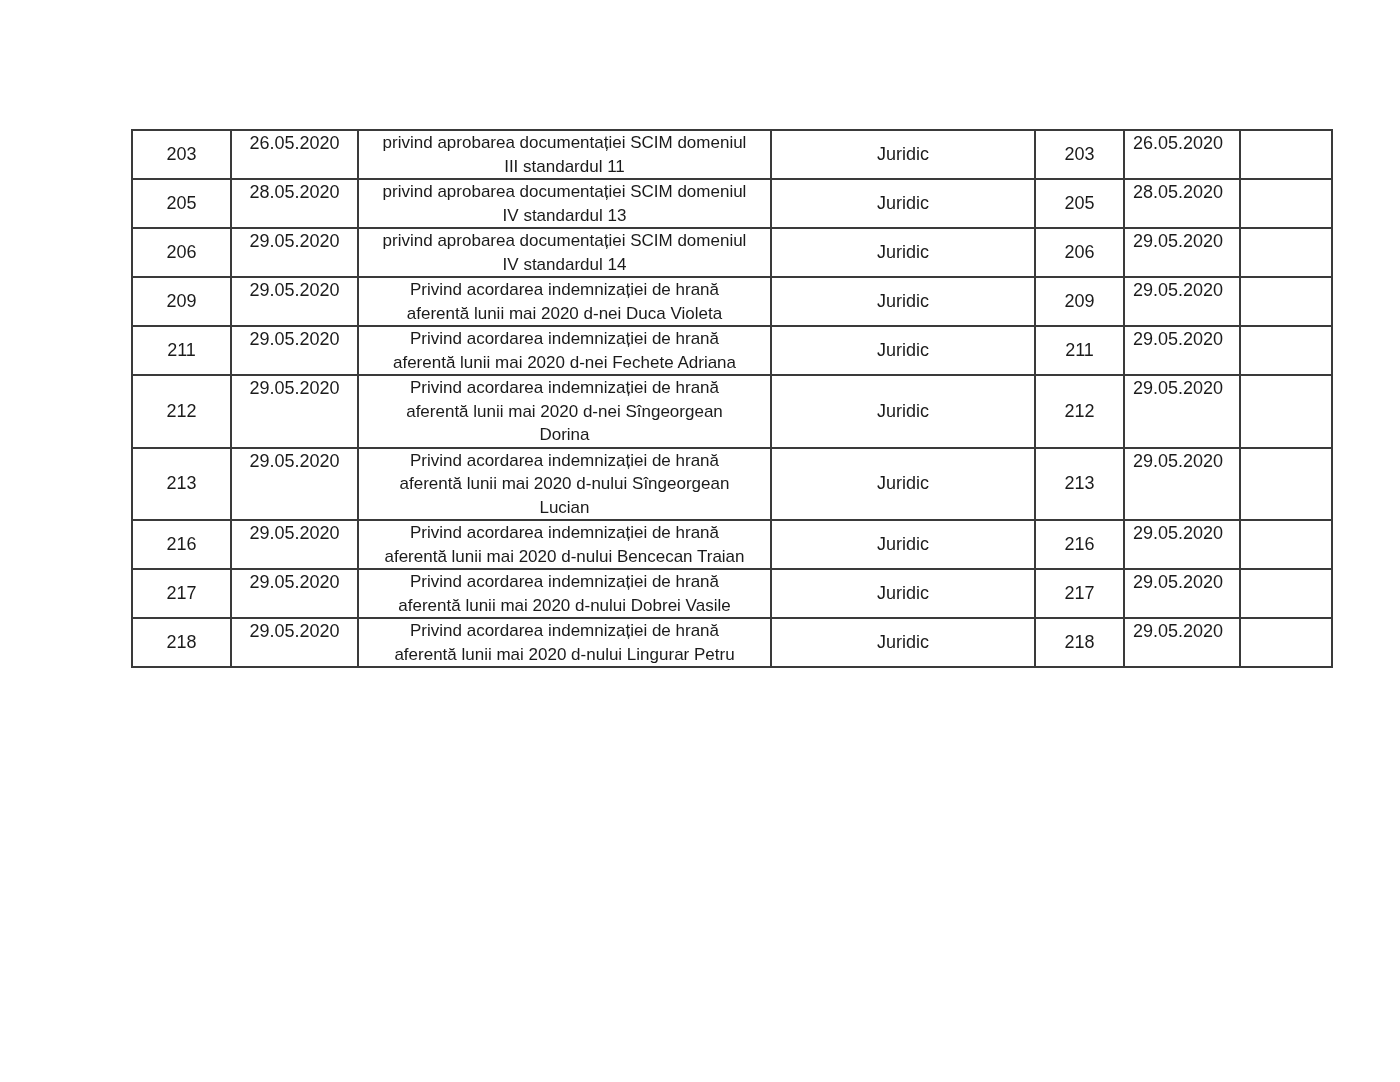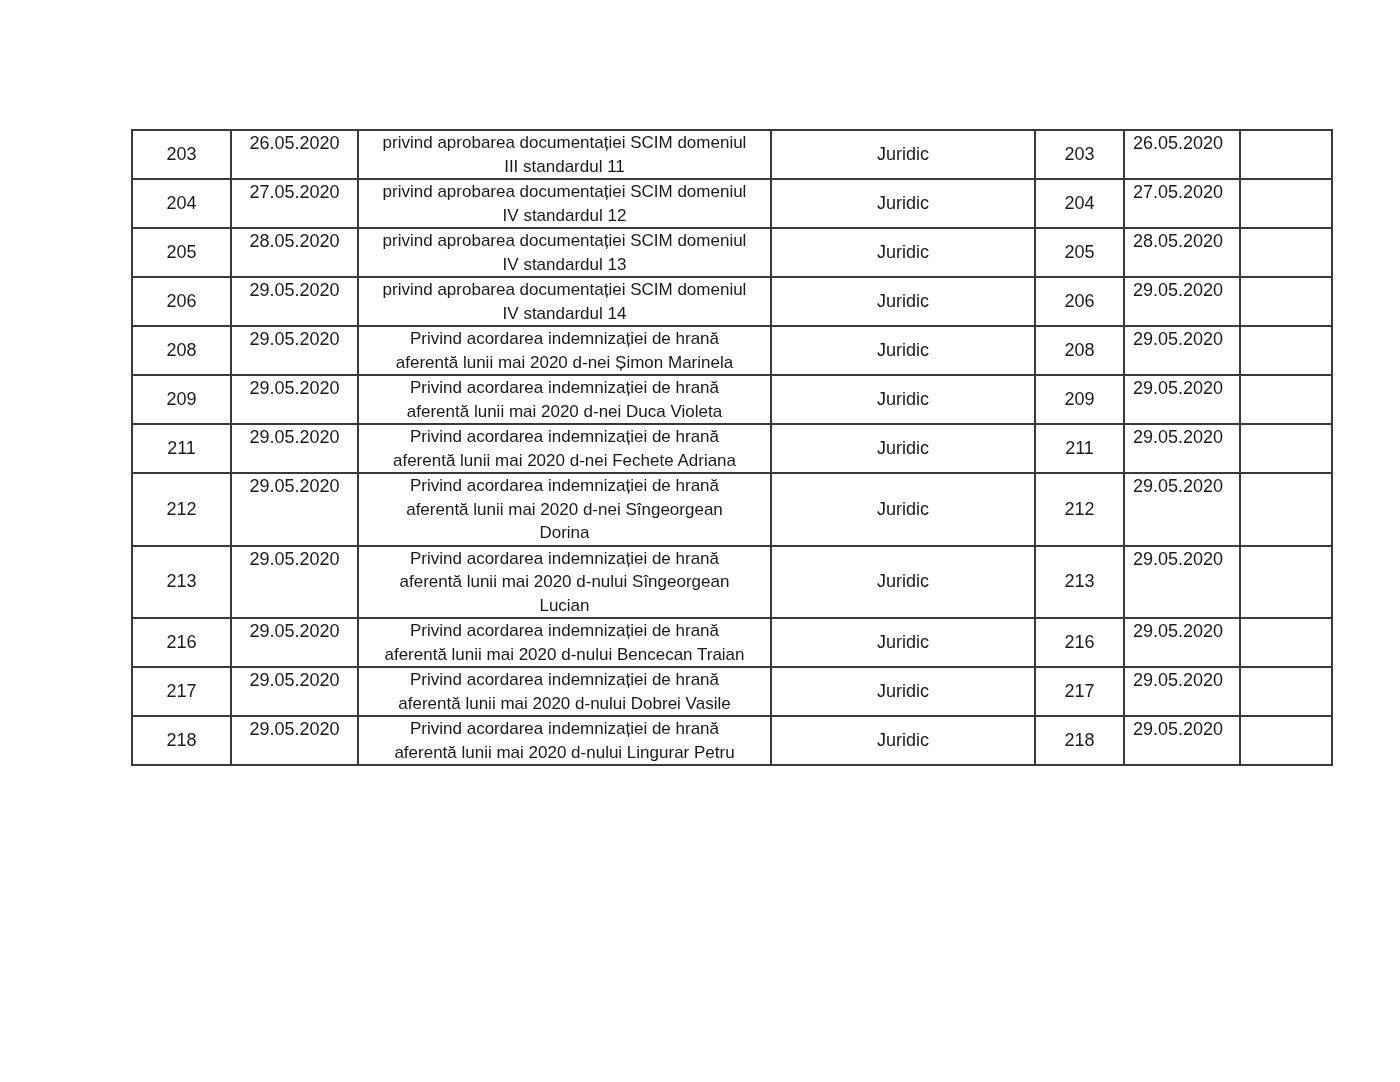--- a/index.html
+++ b/index.html
@@ -82,56 +82,36 @@
     <td class="c-nr">203</td>
     <td class="c-date">26.05.2020</td>
     <td class="c-desc">privind aprobarea documentației SCIM domeniul
 III standardul 11</td>
     <td class="c-dept">Juridic</td>
     <td class="c-nr2">203</td>
     <td class="c-date2">26.05.2020</td>
     <td class="c-obs"></td>
   </tr>
         <tr>
-    <td class="c-nr">204</td>
-    <td class="c-date">27.05.2020</td>
-    <td class="c-desc">privind aprobarea documentației SCIM domeniul
-IV standardul 12</td>
-    <td class="c-dept">Juridic</td>
-    <td class="c-nr2">204</td>
-    <td class="c-date2">27.05.2020</td>
-    <td class="c-obs"></td>
-  </tr>
-        <tr>
     <td class="c-nr">205</td>
     <td class="c-date">28.05.2020</td>
     <td class="c-desc">privind aprobarea documentației SCIM domeniul
 IV standardul 13</td>
     <td class="c-dept">Juridic</td>
     <td class="c-nr2">205</td>
     <td class="c-date2">28.05.2020</td>
     <td class="c-obs"></td>
   </tr>
         <tr>
     <td class="c-nr">206</td>
     <td class="c-date">29.05.2020</td>
     <td class="c-desc">privind aprobarea documentației SCIM domeniul
 IV standardul 14</td>
     <td class="c-dept">Juridic</td>
     <td class="c-nr2">206</td>
-    <td class="c-date2">29.05.2020</td>
-    <td class="c-obs"></td>
-  </tr>
-        <tr>
-    <td class="c-nr">208</td>
-    <td class="c-date">29.05.2020</td>
-    <td class="c-desc">Privind acordarea indemnizației de hrană
-aferentă lunii mai 2020 d-nei Șimon Marinela</td>
-    <td class="c-dept">Juridic</td>
-    <td class="c-nr2">208</td>
     <td class="c-date2">29.05.2020</td>
     <td class="c-obs"></td>
   </tr>
         <tr>
     <td class="c-nr">209</td>
     <td class="c-date">29.05.2020</td>
     <td class="c-desc">Privind acordarea indemnizației de hrană
 aferentă lunii mai 2020 d-nei Duca Violeta</td>
     <td class="c-dept">Juridic</td>
     <td class="c-nr2">209</td>

